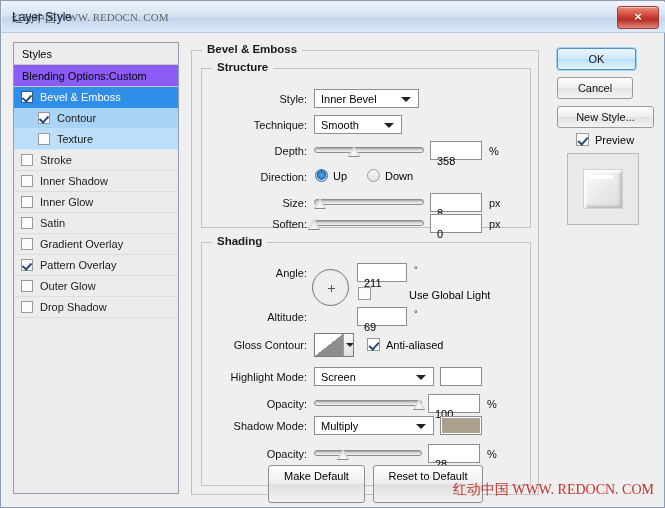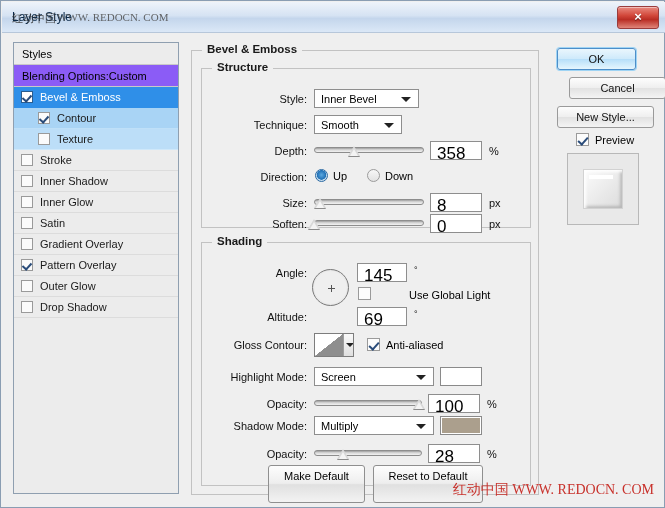--- a/index.html
+++ b/index.html
@@ -139,21 +139,21 @@
   .slider .thumb:after{
     content:"";position:absolute;left:-4px;top:3px;width:0;height:0;
     border-left:4px solid transparent;border-right:4px solid transparent;
     border-bottom:7px solid #f4f4f4;
   }
   
   .numfield{
     position:absolute;height:19px;background:#fff;
     border:1px solid #8e8e8e;box-sizing:border-box;cursor:text;
   }
-  .numfield span{position:absolute;left:6px;top:2px;font-size:17px;text-align:center;}
+  .numfield span{position:absolute;left:6px;top:13px;font-size:11px;text-align:center;}
   .unit{position:absolute;font-size:11px;color:#111;}
   
   .radio{
     position:absolute;width:13px;height:13px;border-radius:50%;
     border:1px solid #9b9b9b;box-sizing:border-box;
     background:linear-gradient(to bottom,#f7f7f7,#e2e2e2);
     cursor:pointer;
   }
   .radio.on{
     border-color:#2b6aa3;
@@ -386,21 +386,21 @@
     </div>
 
     <div class="group inner-shading">
       <div class="group-title">Shading</div>
 
       <div class="lbl" style="left:10px;top:24px;width:95px;">Angle:</div>
       <div class="dial" style="left:110px;top:26px;">
         <div class="cross"></div>
       </div>
       <div class="numfield" style="left:155px;top:20px;width:50px;">
-        <span>145</span>
+        <span>211</span>
       </div>
       <div class="unit" style="left:212px;top:22px;font-size:9px;">°</div>
 
       <div class="cb" style="left:156px;top:44px;"></div>
       <div class="cb-lbl" style="left:175px;top:46px;padding-left:32px;">Use Global Light</div>
 
       <div class="lbl" style="left:10px;top:68px;width:95px;">Altitude:</div>
       <div class="numfield" style="left:155px;top:64px;width:50px;">
         <span>69</span>
       </div>
@@ -454,21 +454,21 @@
     </div>
     <div class="bottom-btn" style="left:182px;top:423px;width:110px;">
       <span>Reset to Default</span>
     </div>
   </div>
 
   <div class="rightcol">
     <div class="btn primary" style="left:8px;top:6px;width:79px;">
       <span>OK</span>
     </div>
-    <div class="btn" style="left:20px;top:35px;width:97px;">
+    <div class="btn" style="left:8px;top:35px;width:76px;">
       <span>Cancel</span>
     </div>
     <div class="btn" style="left:8px;top:64px;width:97px;">
       <span>New Style...</span>
     </div>
     <div class="cb on" style="left:27px;top:91px;"></div>
     <div class="cb-lbl" style="left:46px;top:92px;">Preview</div>
 
     <div class="preview-thumb">
       <div class="sq"></div>

